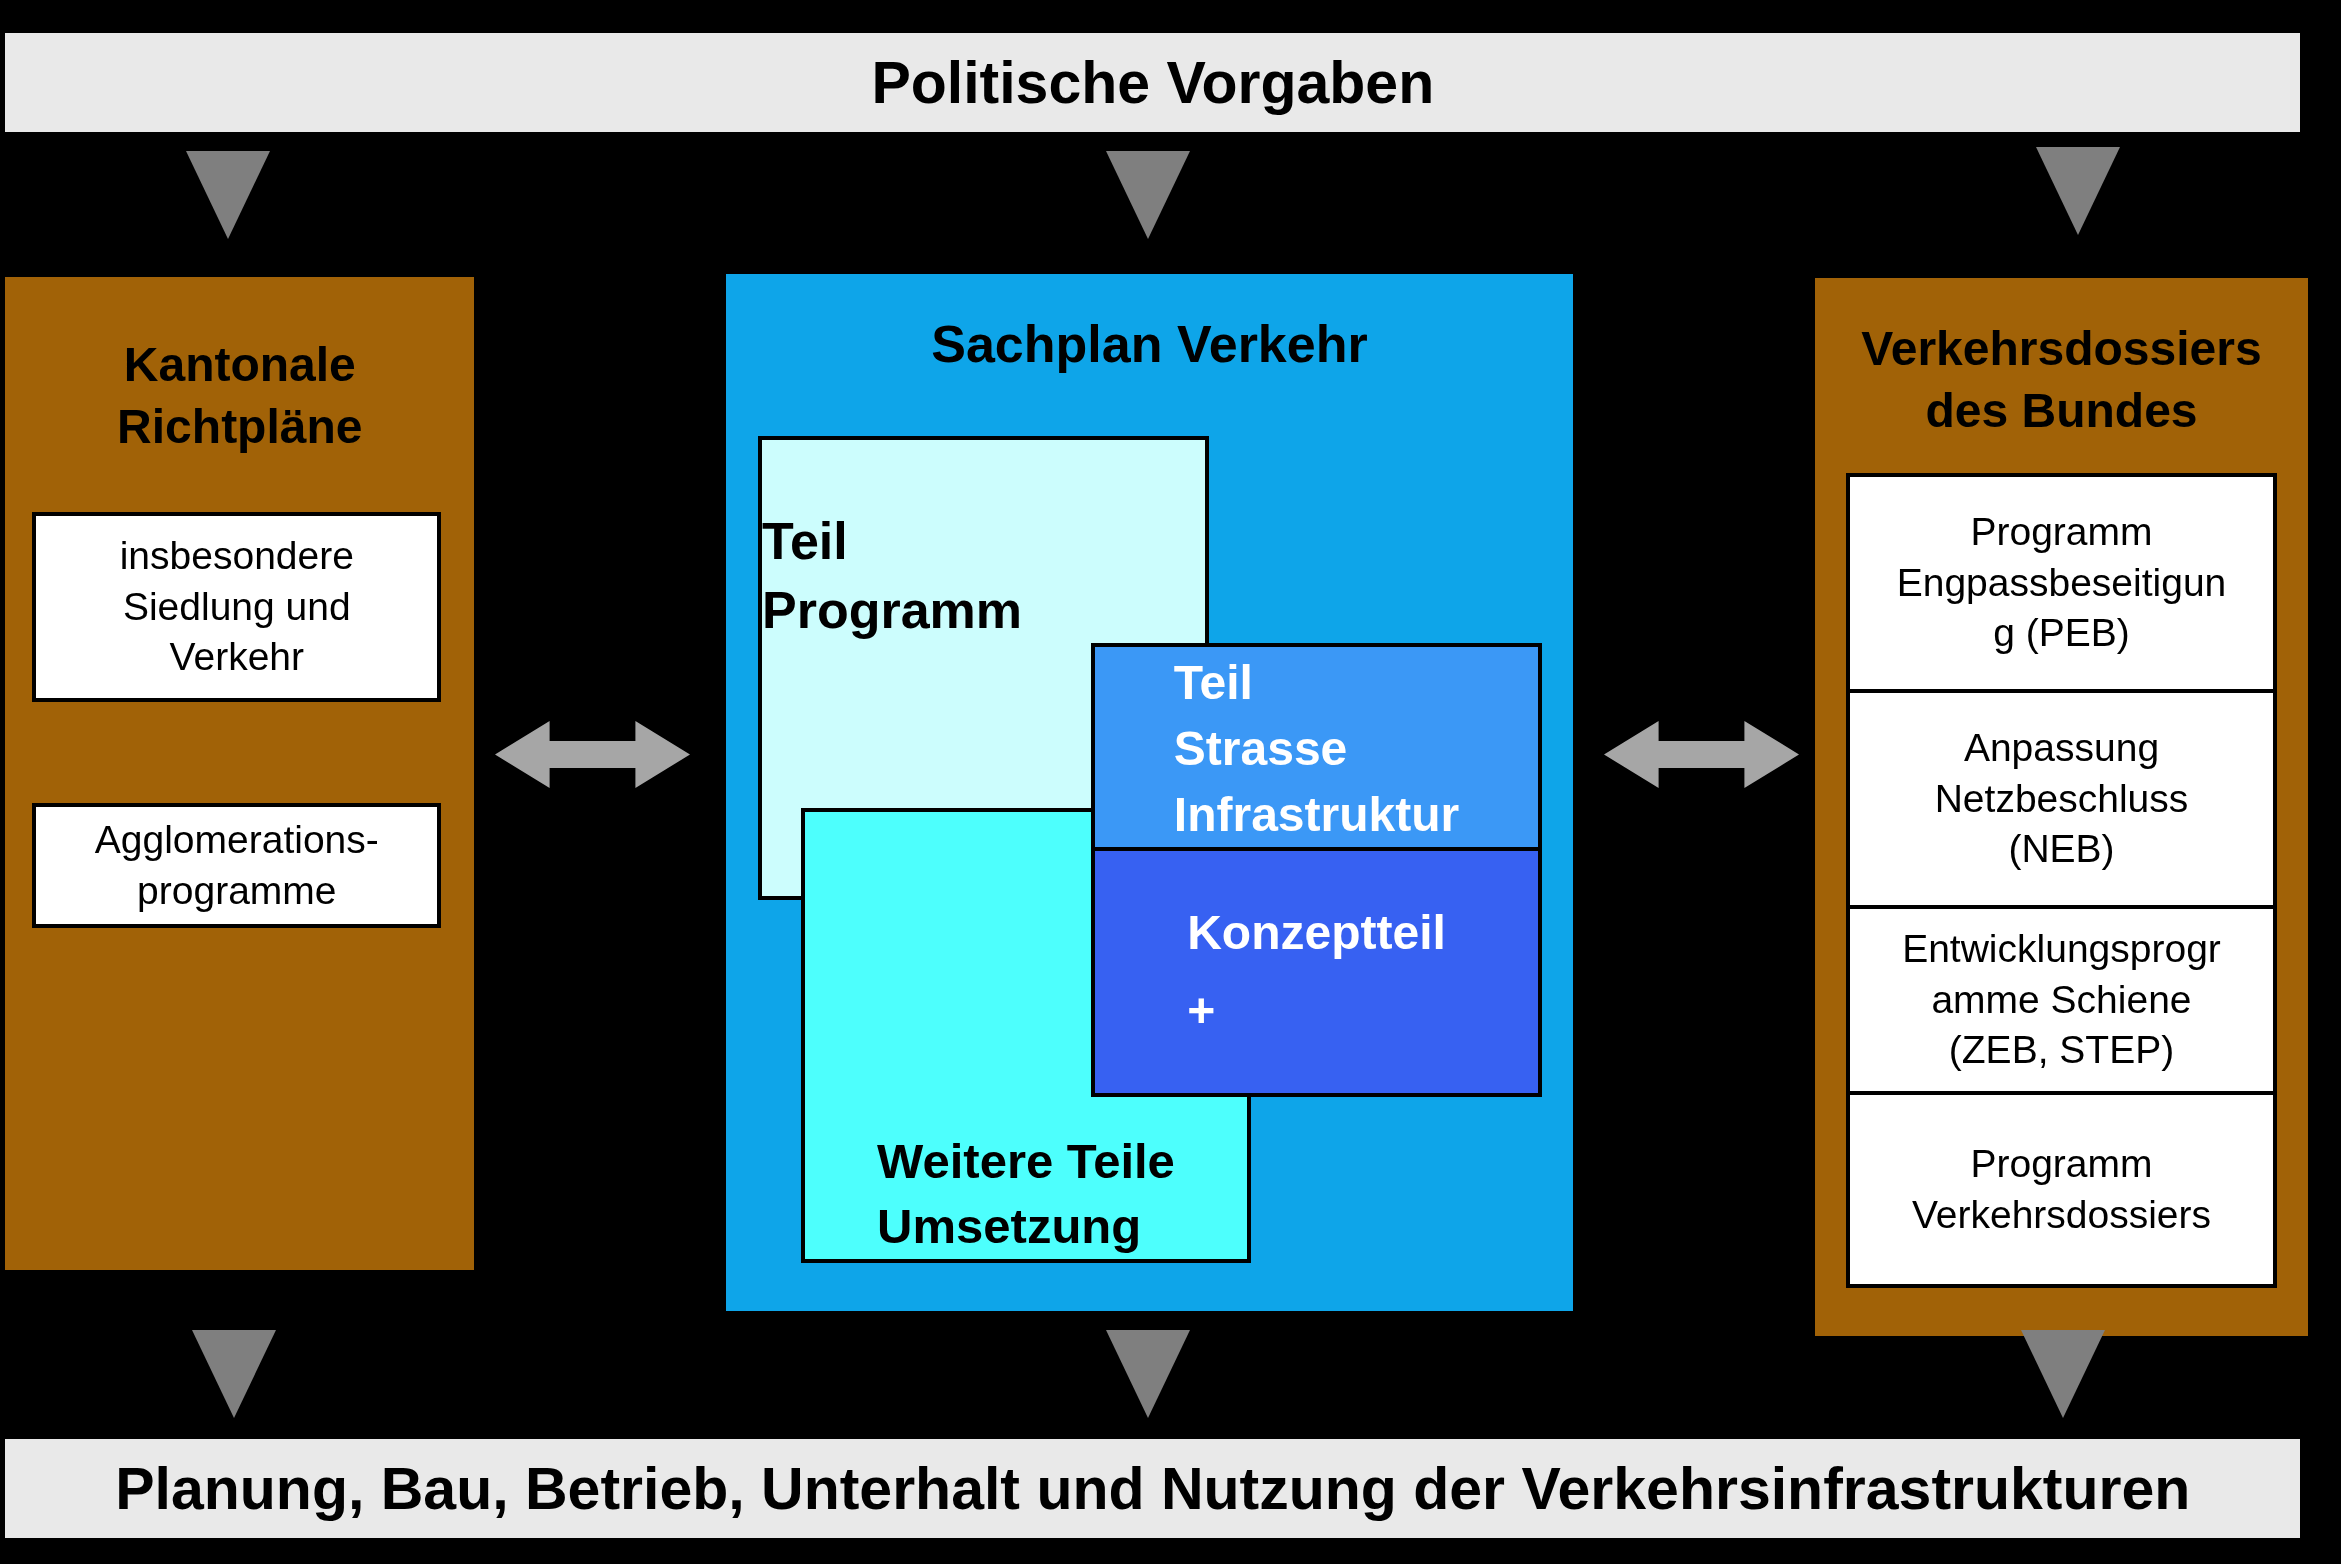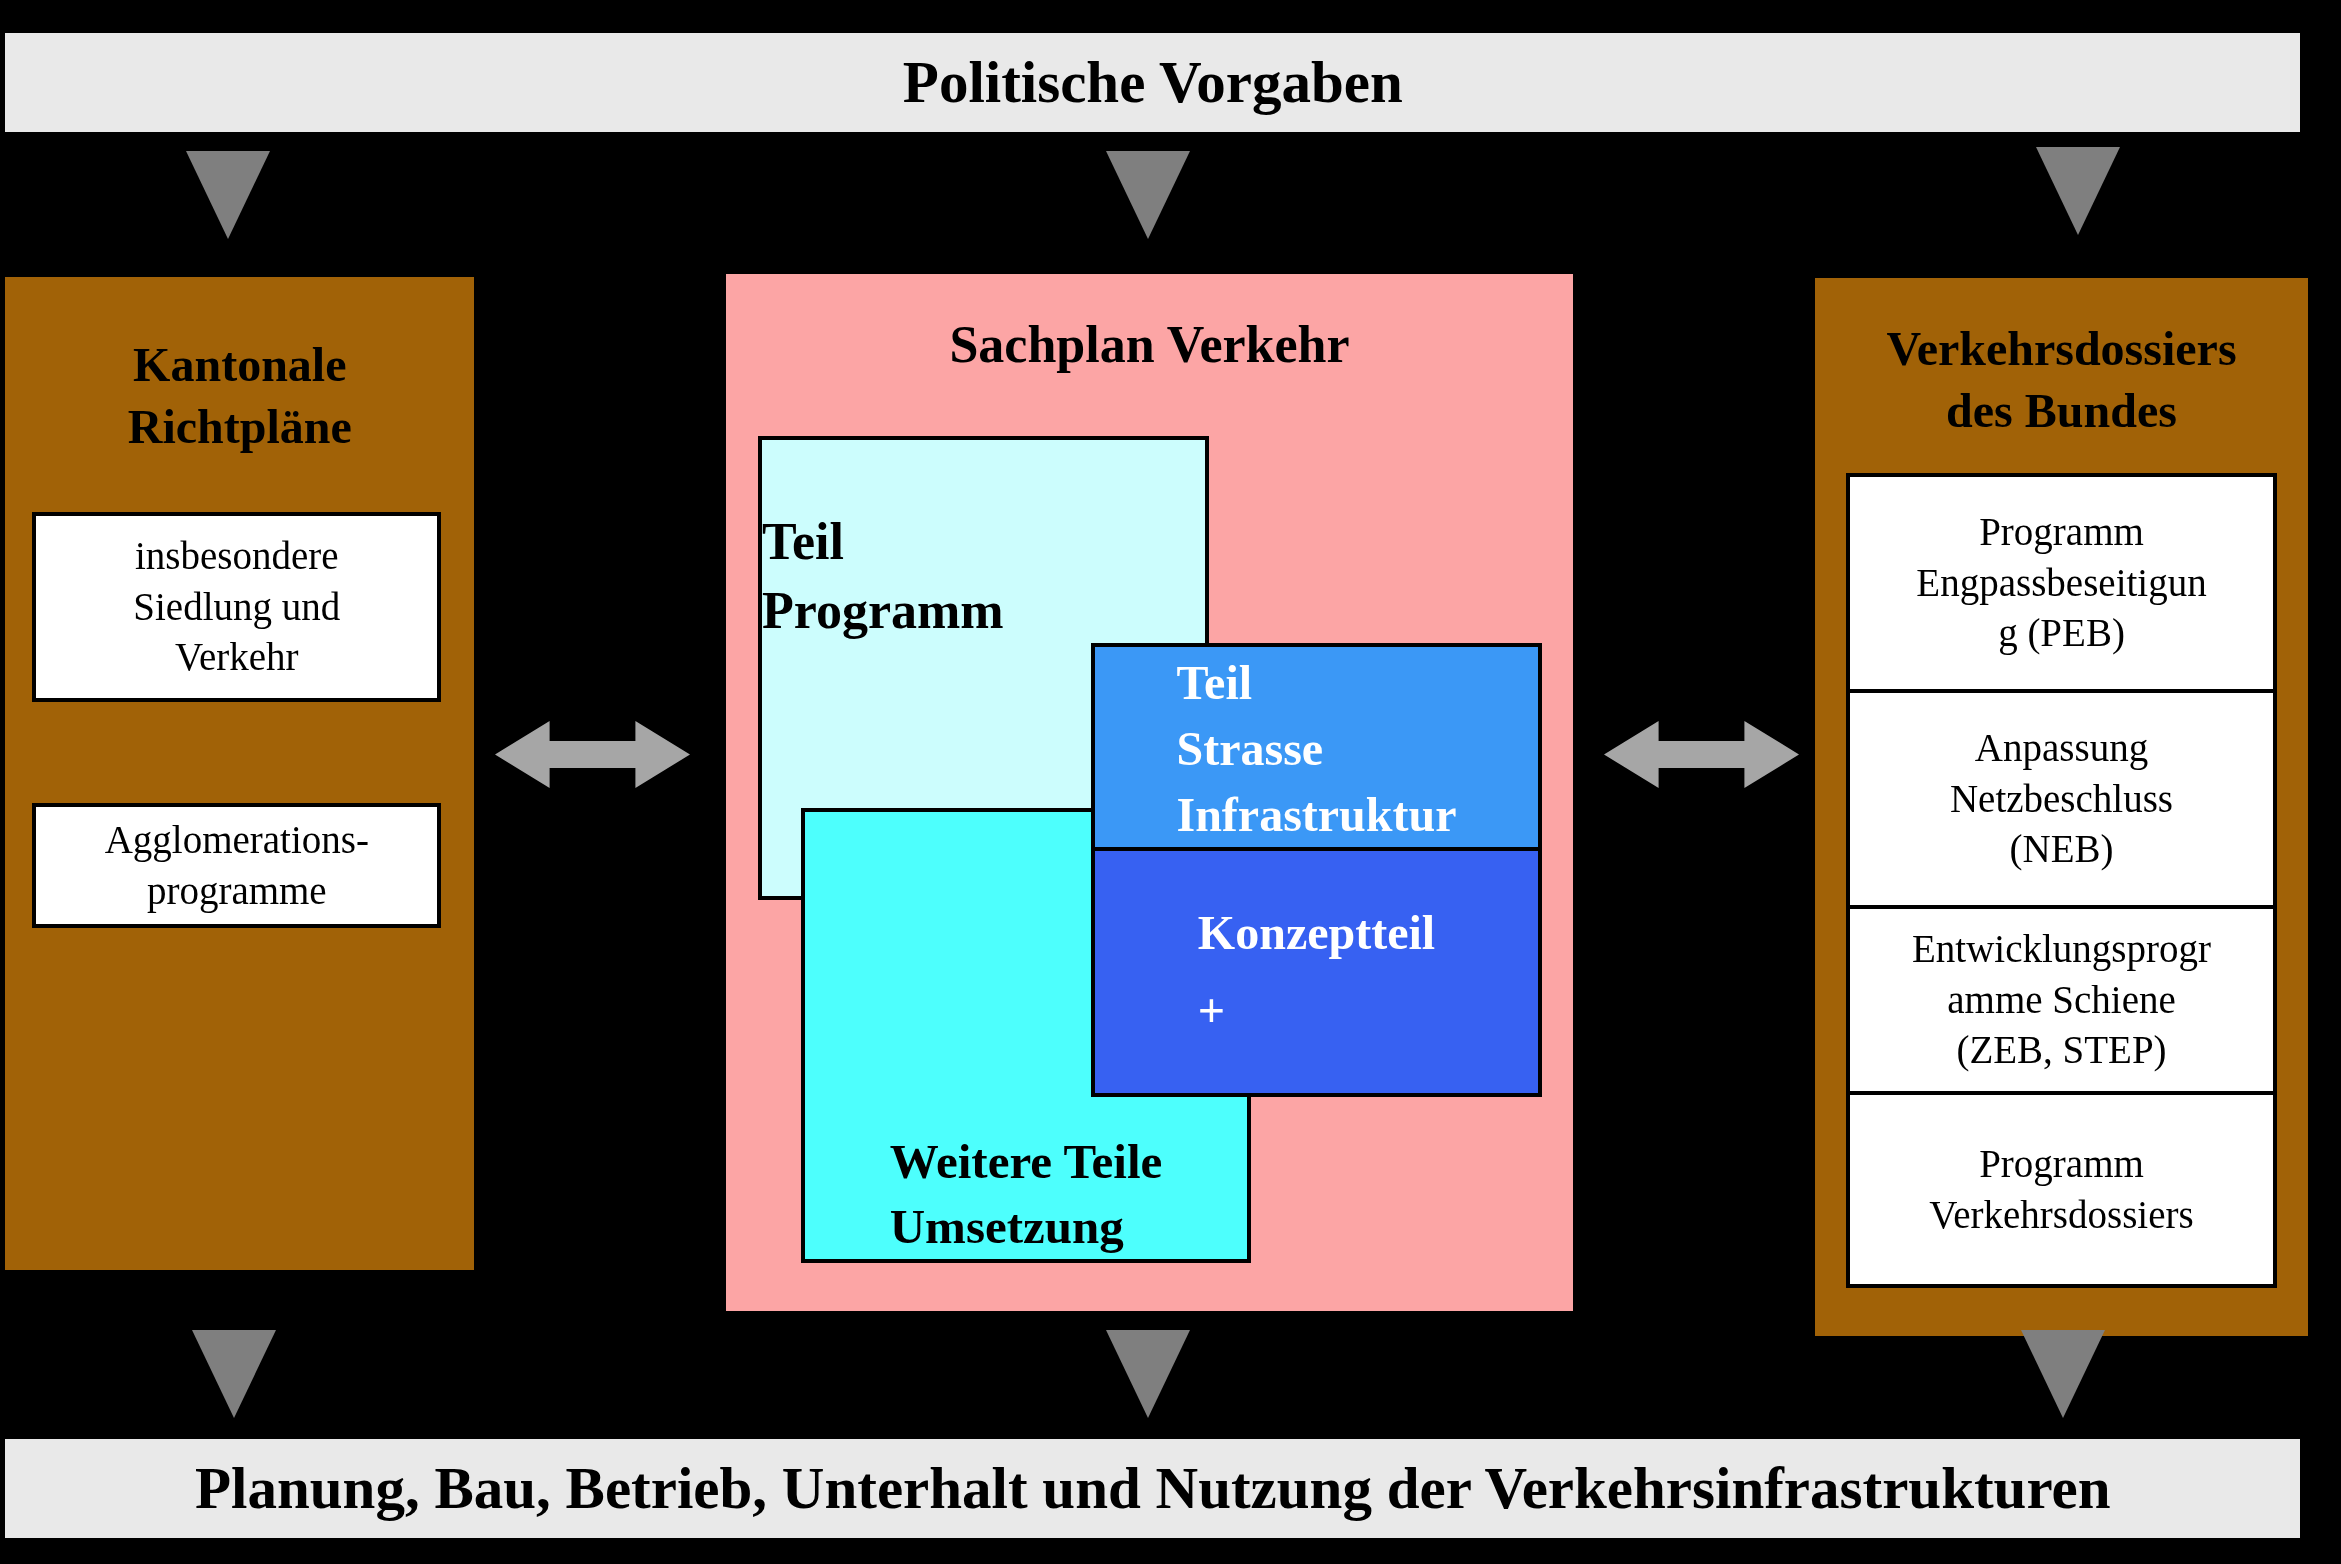--- a/index.html
+++ b/index.html
@@ -1,35 +1,35 @@
 <!DOCTYPE html>
 <html style="font-size:10.7px"><head>
 <meta charset="utf-8">
 <style>
   html,body{margin:0;padding:0;background:#000;}
   .canvas{
     position:relative;width:2342px;height:1565px;background:#000;overflow:hidden;
-    font-family:Liberation Serif, serif;color:#000;
+    font-family:Liberation Sans, sans-serif;color:#000;
   }
   .banner{
     position:absolute;left:5.3px;width:2295px;height:99px;background:#E9E9E9;
     display:flex;align-items:center;justify-content:center;
     font-size:59px;font-weight:bold;
   }
   .panel{position:absolute;background:#a16207;}
   .panel-title{
     position:absolute;left:0;width:100%;text-align:center;
     font-size:48px;font-weight:bold;line-height:1.3;
   }
   .whitebox{
     position:absolute;background:#fff;border:4px solid #000;
     display:flex;flex-direction:column;align-items:center;justify-content:center;
     font-size:39px;line-height:1.3;text-align:center;
   }
-  .center-panel{position:absolute;background:#fca5a5;}
+  .center-panel{position:absolute;background:#0ea5e9;}
   .cyanbox{position:absolute;border:4.7px solid #000;text-align:left;font-weight:bold;}
   .tri-down{position:absolute;width:84px;height:88px;background:#7F7F7F;
     -webkit-clip-path:polygon(0 0,100% 0,50% 100%);clip-path:polygon(0 0,100% 0,50% 100%);}
   .dbl-arrow{position:absolute;width:195px;height:67px;background:#A6A6A6;
     -webkit-clip-path:polygon(0% 50%,28% 0%,28% 30%,72% 30%,72% 0%,100% 50%,72% 100%,72% 70%,28% 70%,28% 100%);
     clip-path:polygon(0% 50%,28% 0%,28% 30%,72% 30%,72% 0%,100% 50%,72% 100%,72% 70%,28% 70%,28% 100%);}
   .rstack{position:absolute;left:31px;top:199px;width:431px;}
   .rstack .whitebox{position:relative;width:423px;margin-top:-4px;}
   .ln{display:block;}
 </style>

